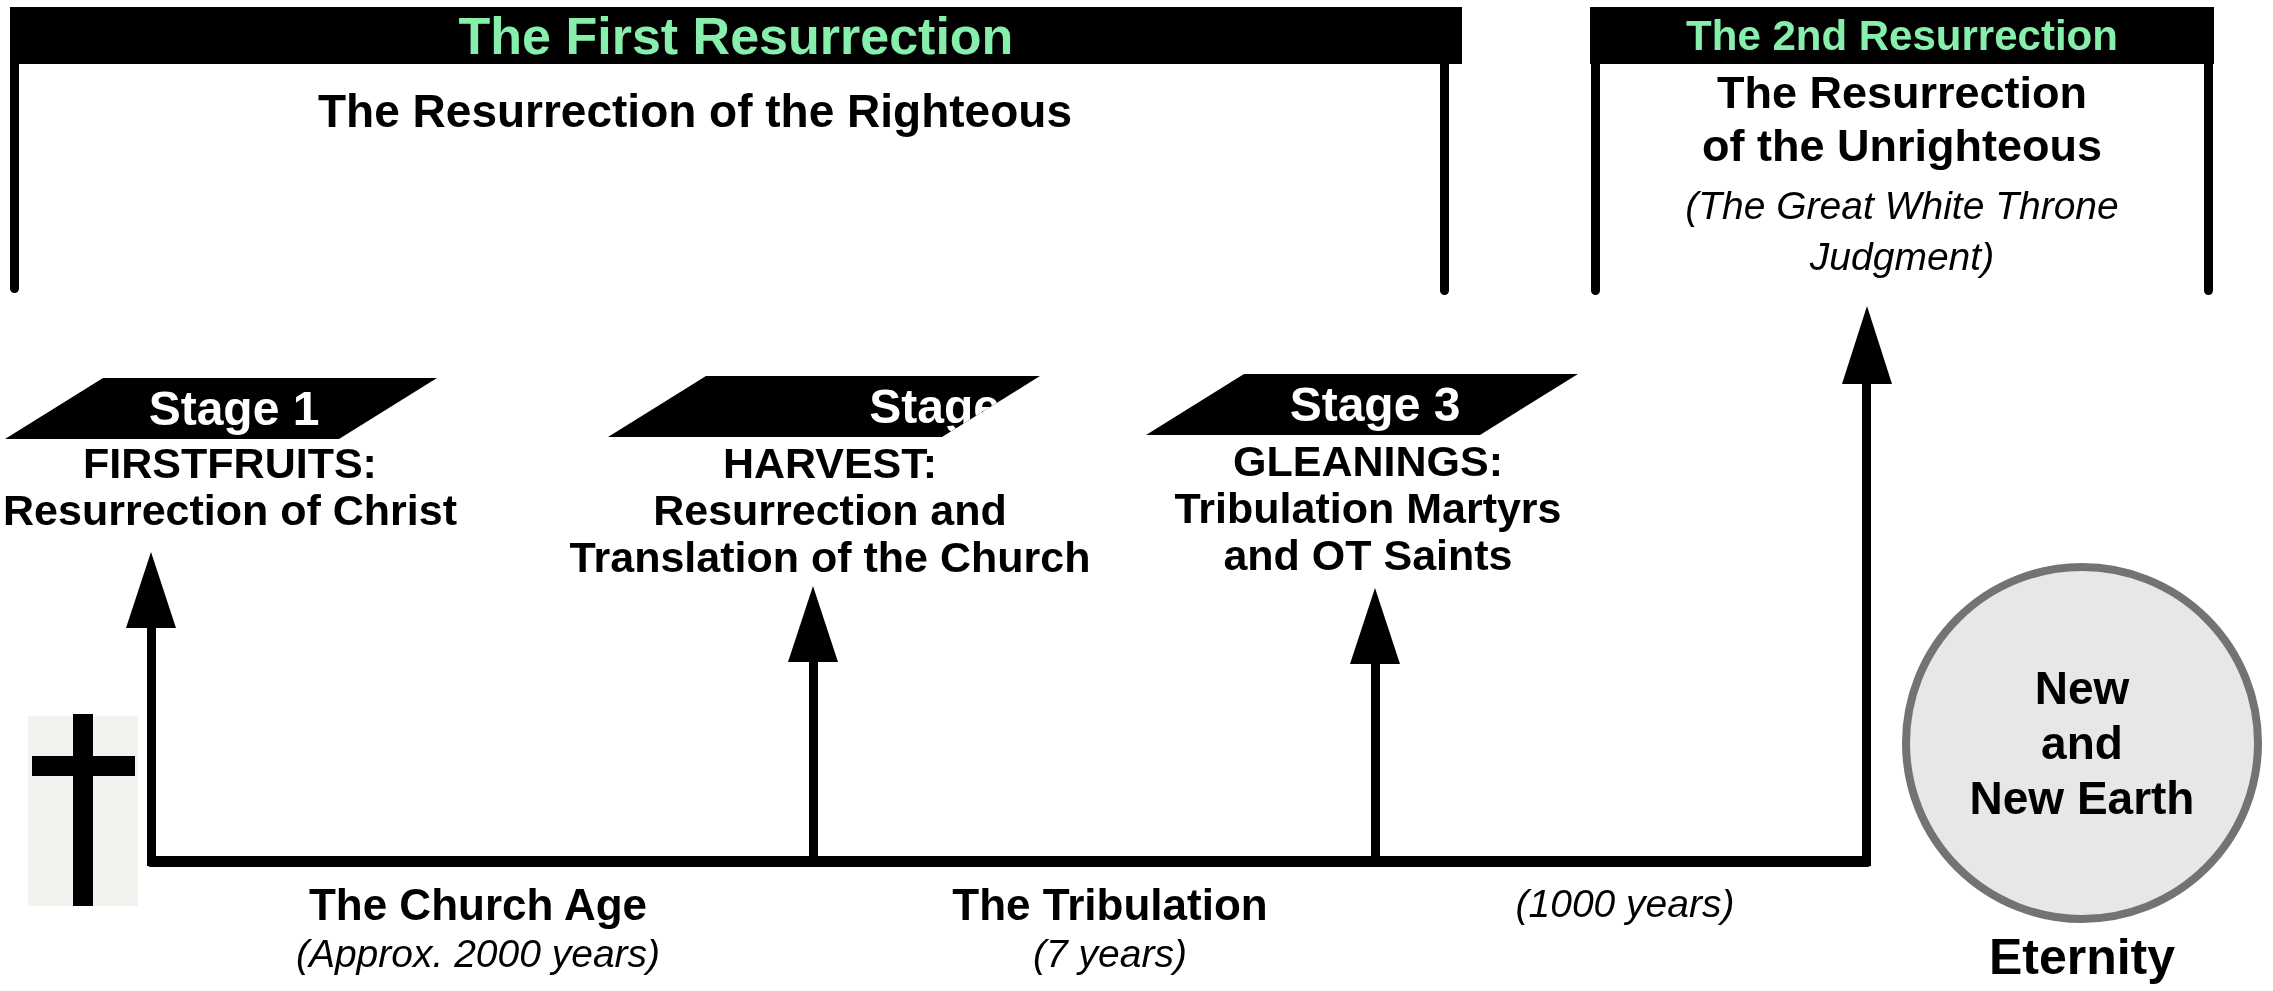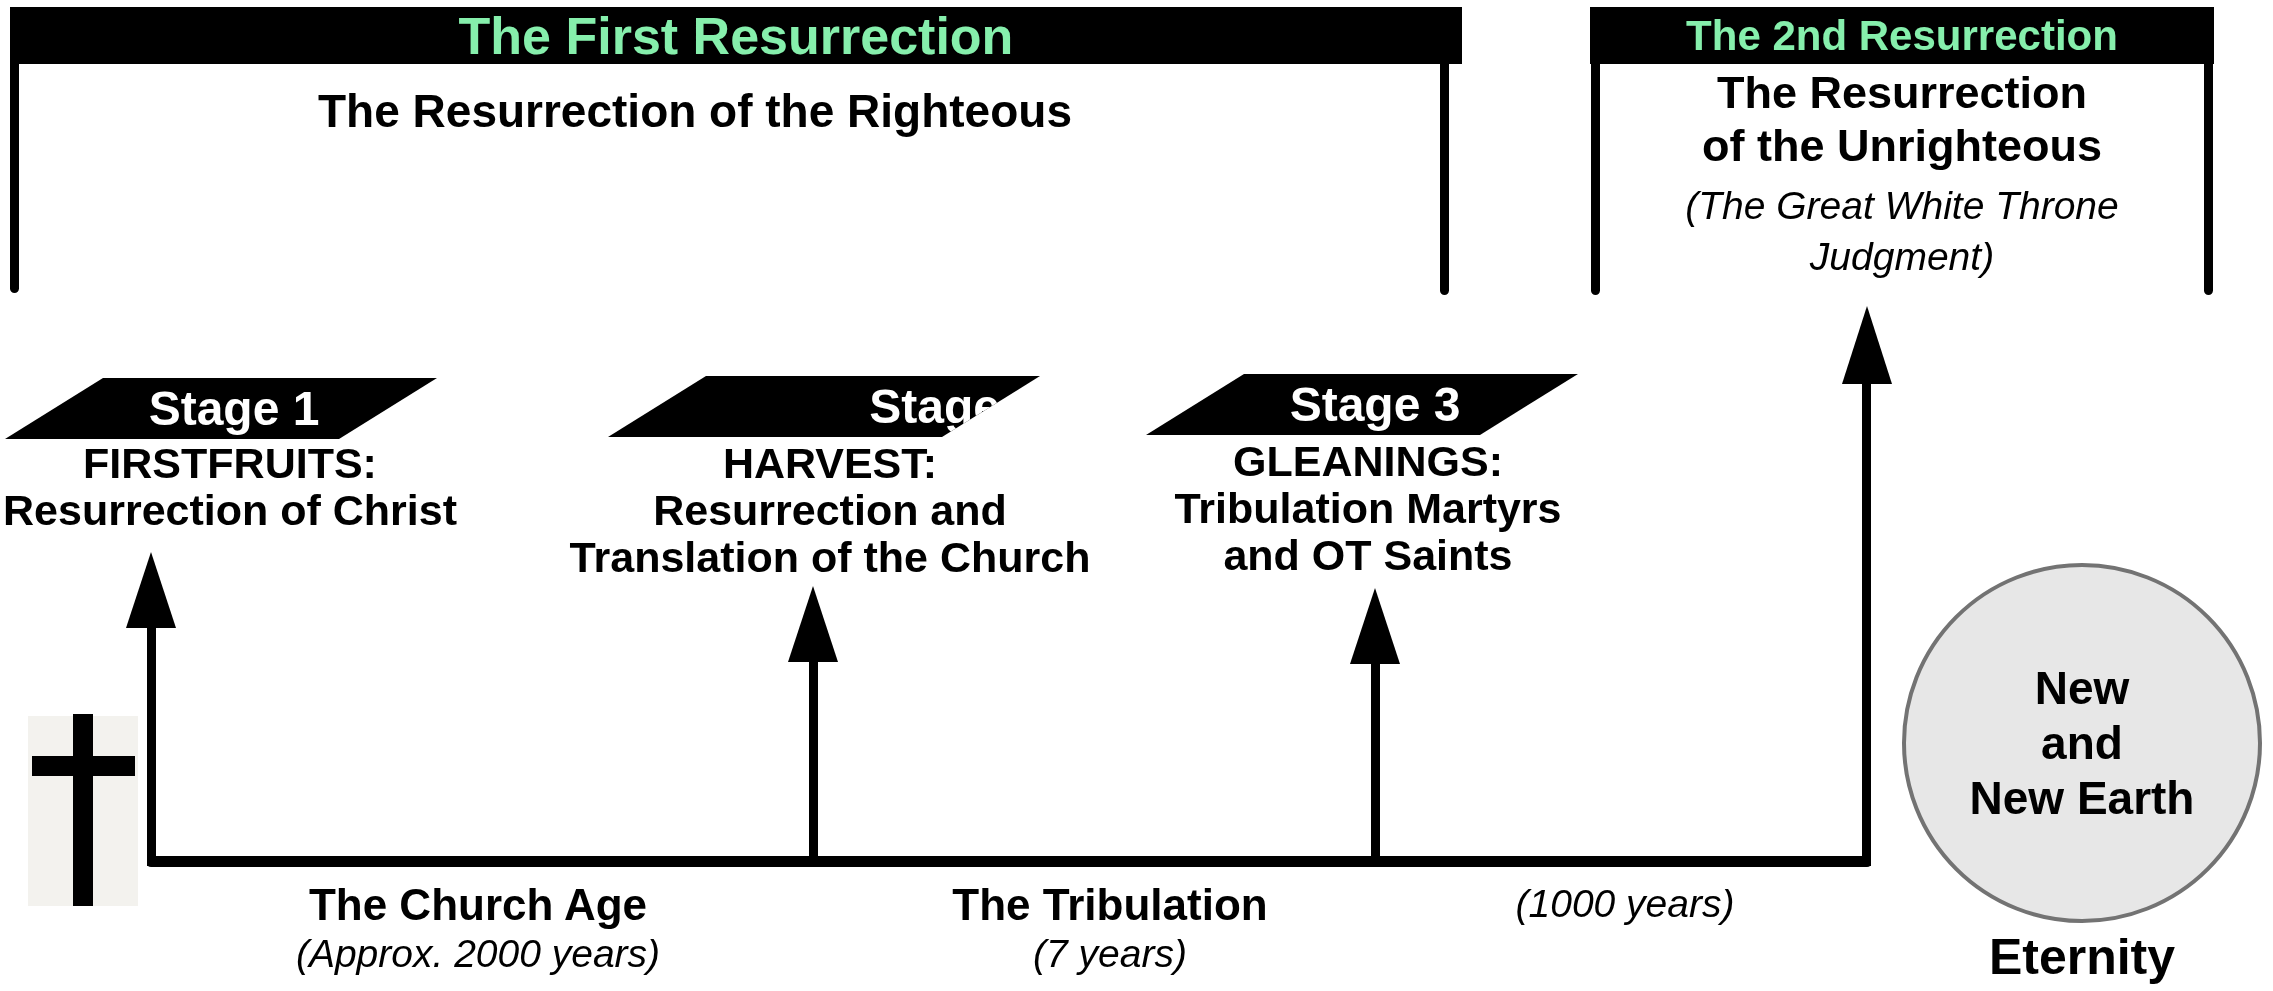--- a/index.html
+++ b/index.html
@@ -35,21 +35,21 @@
   .shaft{background:#000;}
   .arrowhead{
     width:0;height:0;
     border-left:25px solid transparent;
     border-right:25px solid transparent;
     border-bottom:76px solid #000;
   }
   .timeline-bar{background:#000;border-radius:4px;}
   .circle{
     width:360px;height:360px;border-radius:50%;
-    background:#e7e7e7;border:4px solid #737373;box-sizing:border-box;
+    background:#e7e7e7;border:8px solid #737373;box-sizing:border-box;
     display:flex;align-items:center;justify-content:center;
   }
   .circle-text{
     font-weight:bold;font-size:46px;line-height:55px;text-align:center;
   }
   .period-name{font-weight:bold;font-size:44px;line-height:50px;text-align:center;}
   .period-duration{font-style:italic;font-weight:normal;font-size:39px;line-height:48px;text-align:center;}
 </style>
 </head>
 <body>

